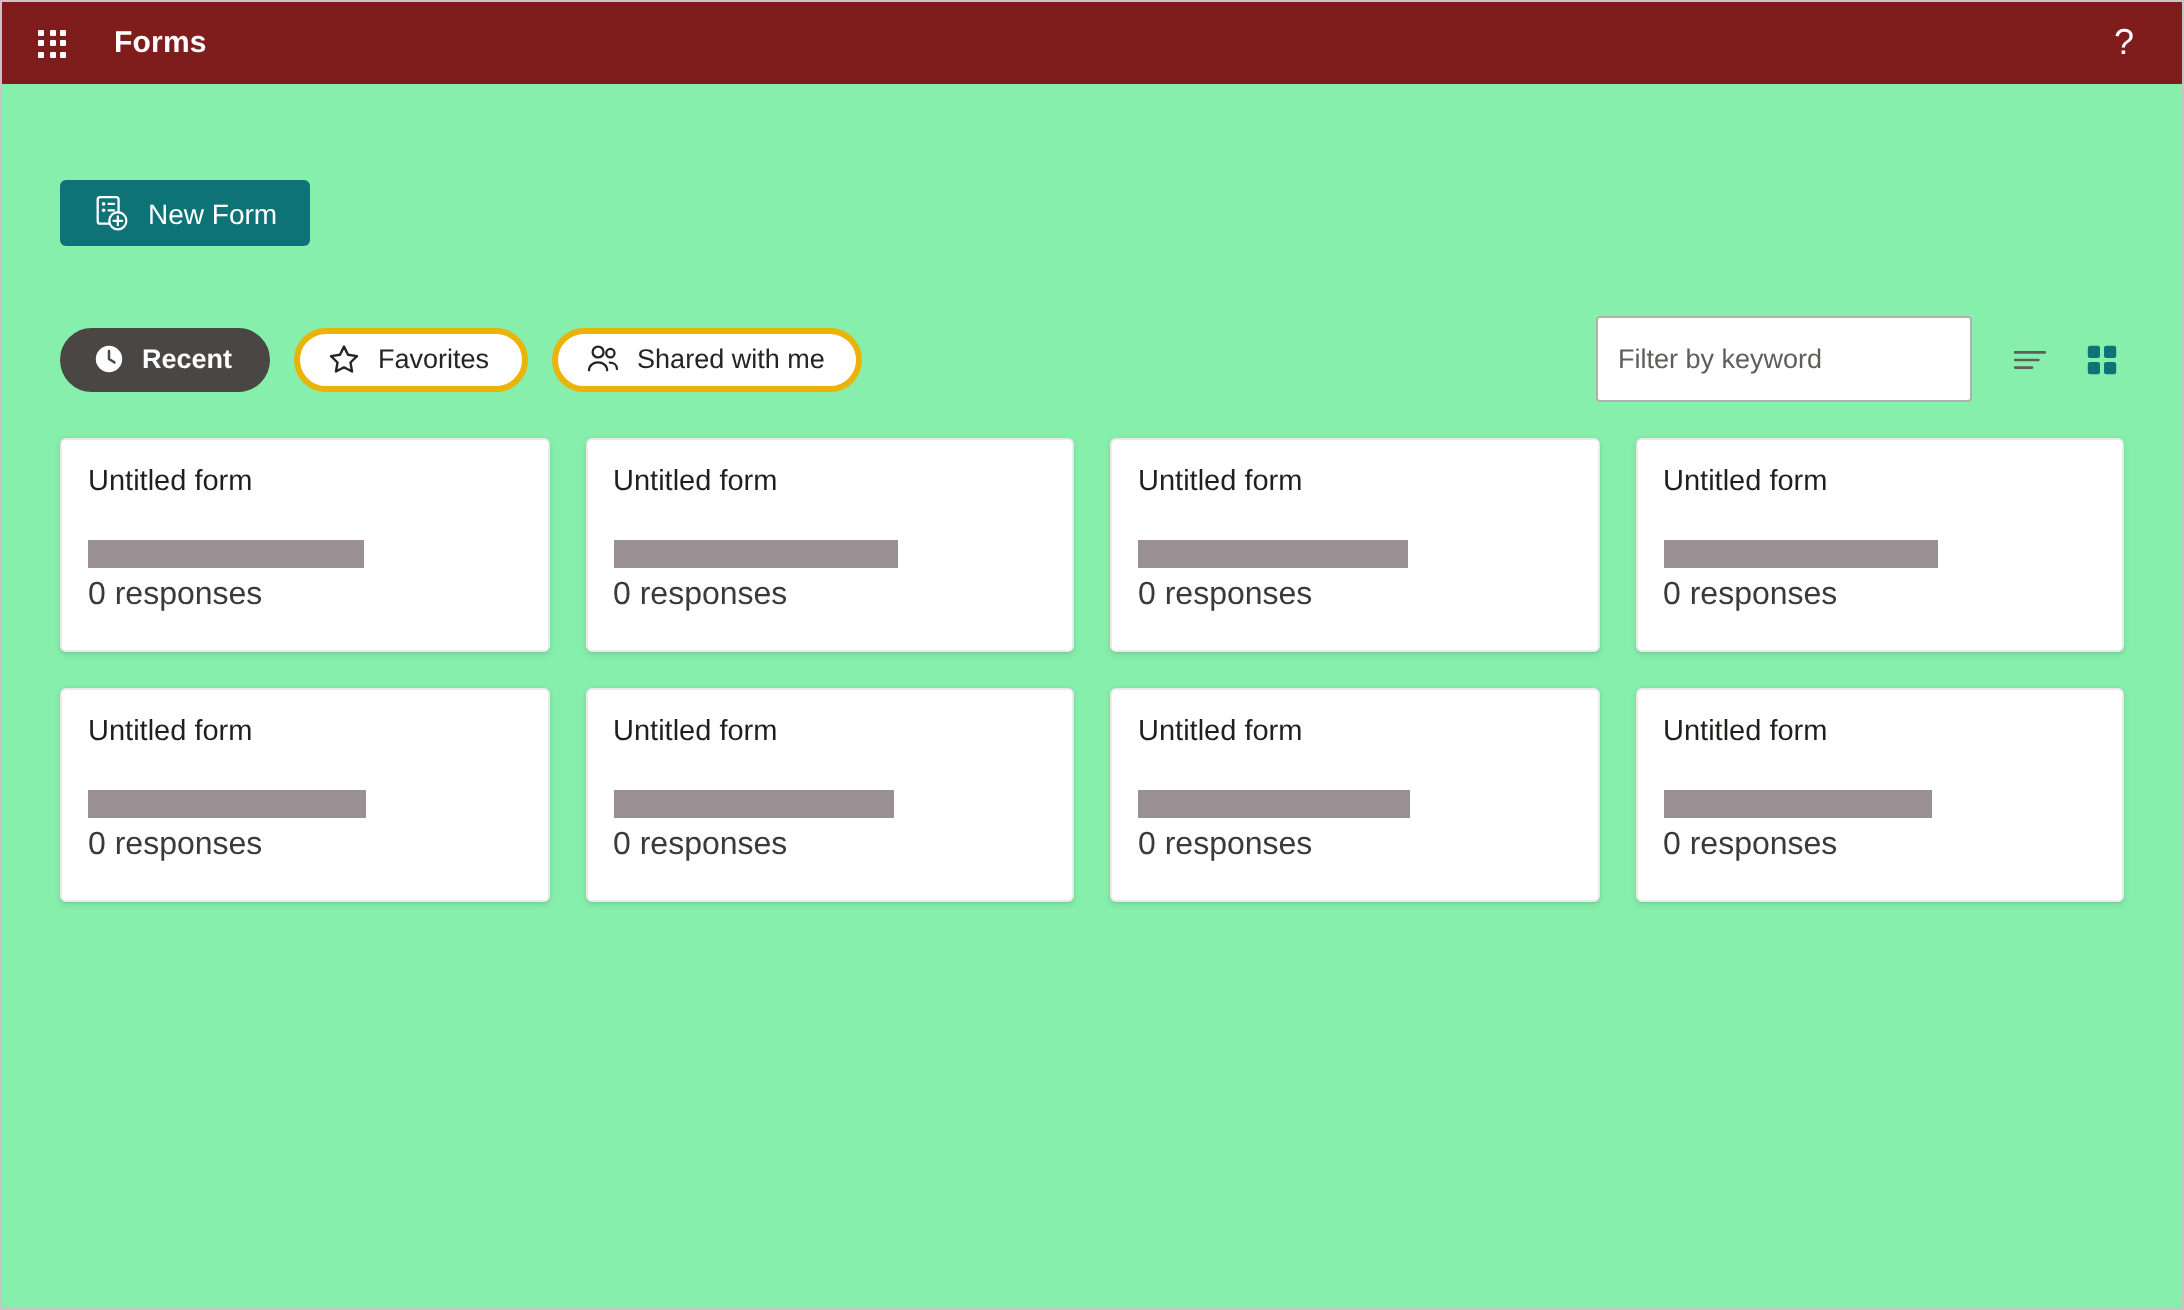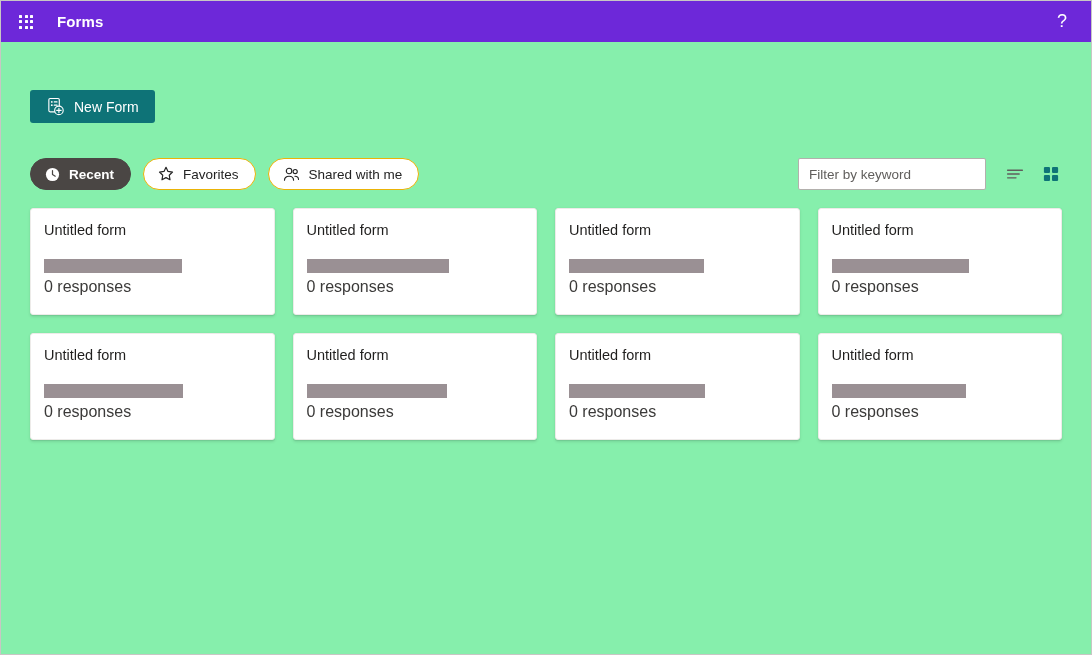--- a/index.html
+++ b/index.html
@@ -13,21 +13,21 @@
 
   body {
     background: #ffffff;
     border: 1px solid #c8c6c4;
     position: relative;
   }
 
   
   .app-header {
     height: 41px;
-    background: #6d28d9;
+    background: #7f1d1d;
     display: flex;
     align-items: center;
     padding: 0 14px 0 8px;
     position: relative;
   }
   .waffle {
     width: 34px; height: 34px;
     display: flex; align-items: center; justify-content: center;
     cursor: pointer;
   }
@@ -93,21 +93,21 @@
 
   
   .pill-row {
     display: flex;
     align-items: center;
     margin-top: 35px;
   }
   .pill {
     height: 32px;
     border-radius: 16px;
-    border: 1px solid #eab308;
+    border: 3px solid #eab308;
     background: #ffffff;
     display: flex;
     align-items: center;
     gap: 8px;
     padding: 0 16px 0 13px;
     font-size: 13.5px;
     color: #242424;
     cursor: pointer;
     margin-right: 12px;
     white-space: nowrap;
@@ -117,21 +117,21 @@
     border-color: #4a4644;
     color: #ffffff;
     font-weight: bold;
   }
   .pill svg { display: block; flex: none; }
 
   .spacer { flex: 1; }
 
   .search-box {
     width: 188px;
-    height: 32px;
+    height: 43px;
     border: 1px solid #b3b0ad;
     border-radius: 2px;
     background: #ffffff;
     font-size: 13.5px;
     color: #323130;
     padding: 0 10px;
     font-family: "Liberation Sans", sans-serif;
     outline: none;
   }
   .search-box::placeholder { color: #605e5c; }

